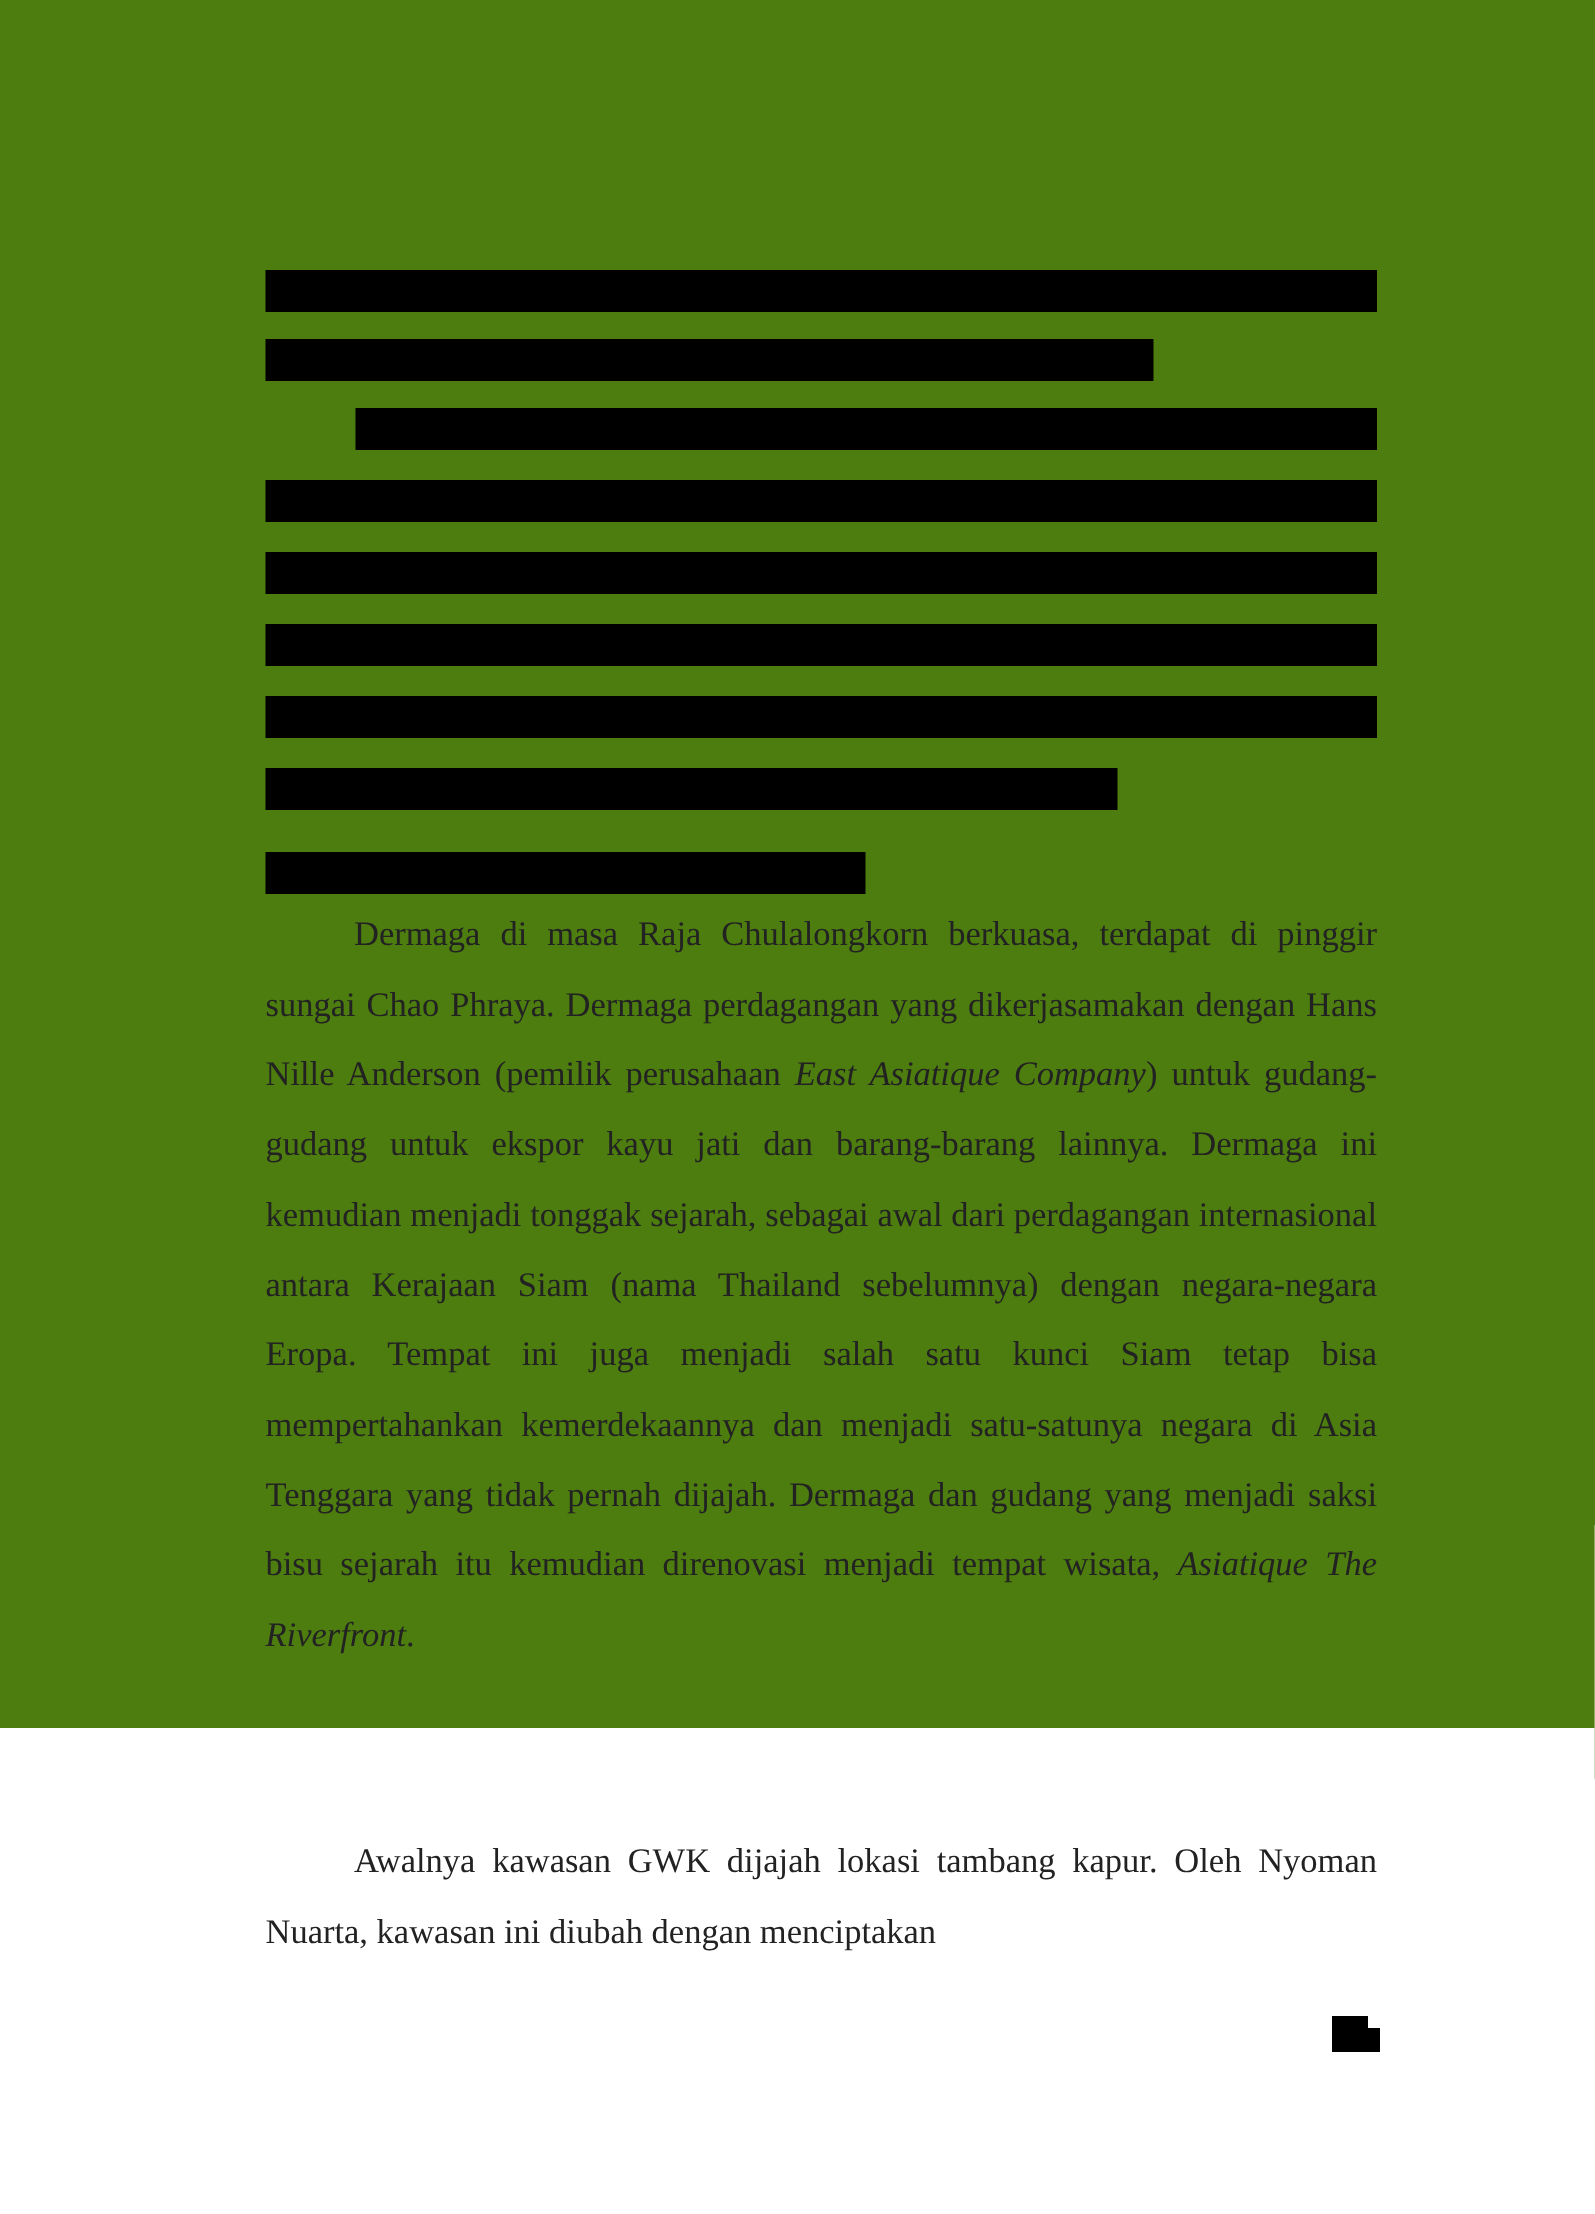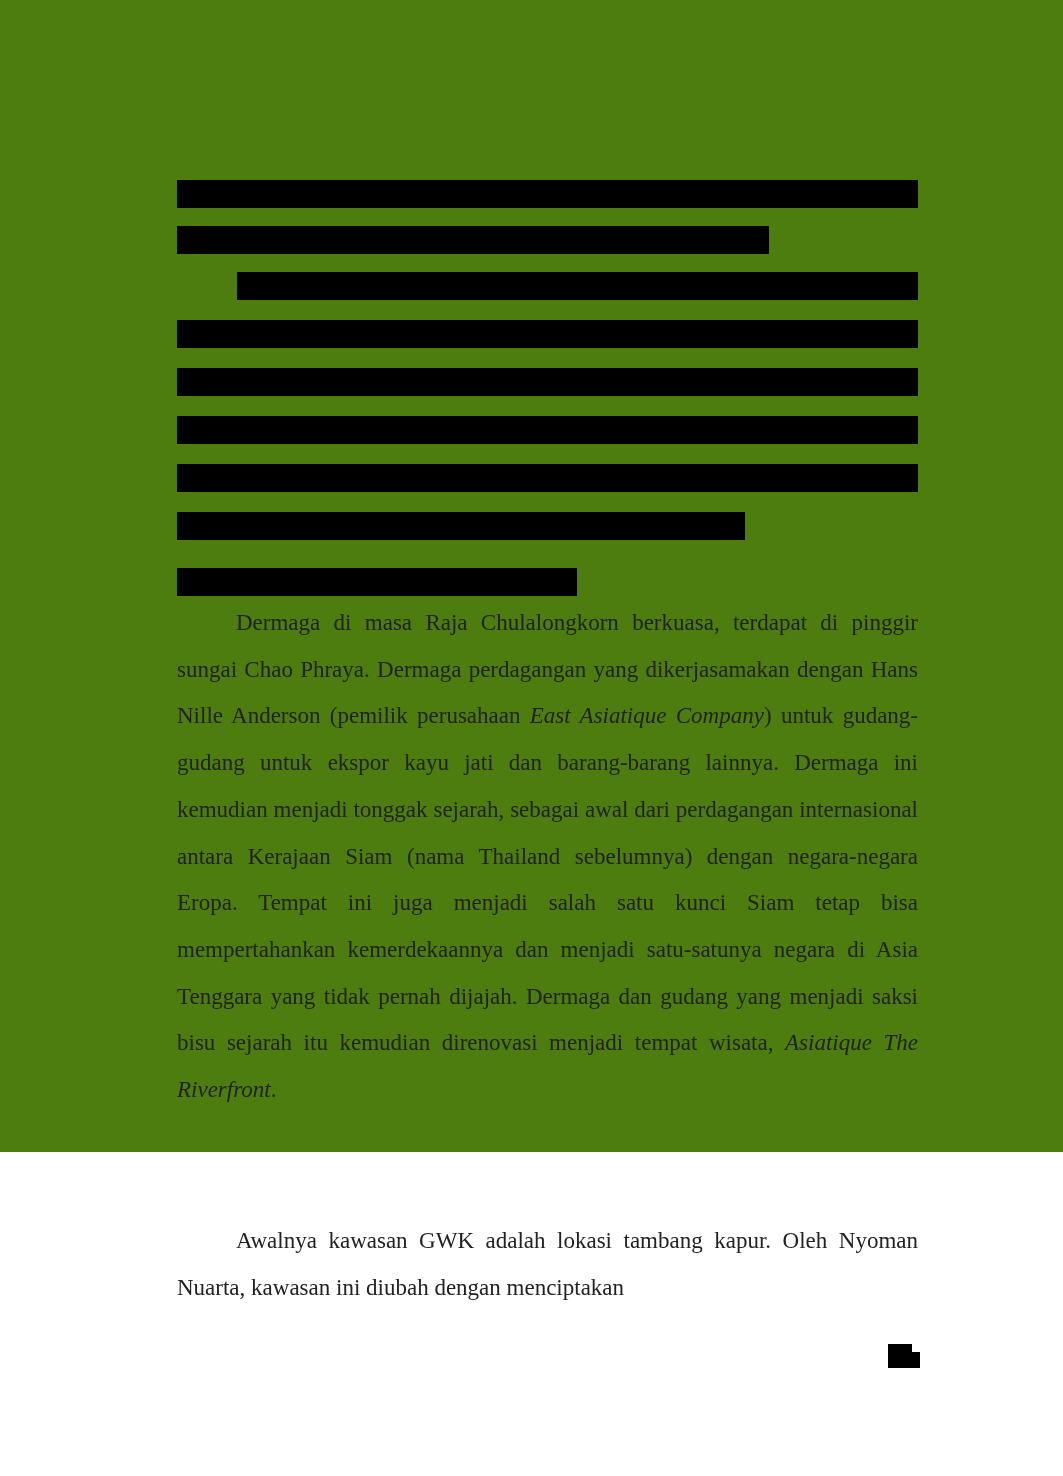--- a/index.html
+++ b/index.html
@@ -41,17 +41,17 @@
       <div class="redact" style="top: 512px; left: 177px; width: 568px; height: 28px;"></div>
       <div class="redact" style="top: 568px; left: 177px; width: 400px; height: 28px;"></div>
     </div>
 
   <div class="body-text" style="top: 600px;">
     <p class="para"><span>Dermaga di masa Raja Chulalongkorn berkuasa, terdapat di pinggir sungai Chao Phraya. Dermaga perdagangan yang dikerjasamakan dengan Hans Nille Anderson (pemilik perusahaan </span><em>East Asiatique Company</em><span>) untuk gudang-gudang untuk ekspor kayu jati dan barang-barang lainnya. Dermaga ini kemudian menjadi tonggak sejarah, sebagai awal dari perdagangan internasional antara Kerajaan Siam (nama Thailand sebelumnya) dengan negara-negara Eropa. Tempat ini juga menjadi salah satu kunci Siam tetap bisa mempertahankan kemerdekaannya dan menjadi satu-satunya negara di Asia Tenggara yang tidak pernah dijajah. Dermaga dan gudang yang menjadi saksi bisu sejarah itu kemudian direnovasi menjadi tempat wisata, </span><em>Asiatique The Riverfront</em><span>.</span></p>
   </div>
 
 
   <div class="body-text" style="top: 1218px;">
-    <p class="para">Awalnya kawasan GWK adalah lokasi tambang kapur. Oleh Nyoman Nuarta, kawasan ini diubah dengan menciptakan</p>
+    <p class="para">Awalnya kawasan GWK dijajah lokasi tambang kapur. Oleh Nyoman Nuarta, kawasan ini diubah dengan menciptakan</p>
   </div>
 
   <div class="page-num-block"></div>
 </div>
 
 </body></html>

